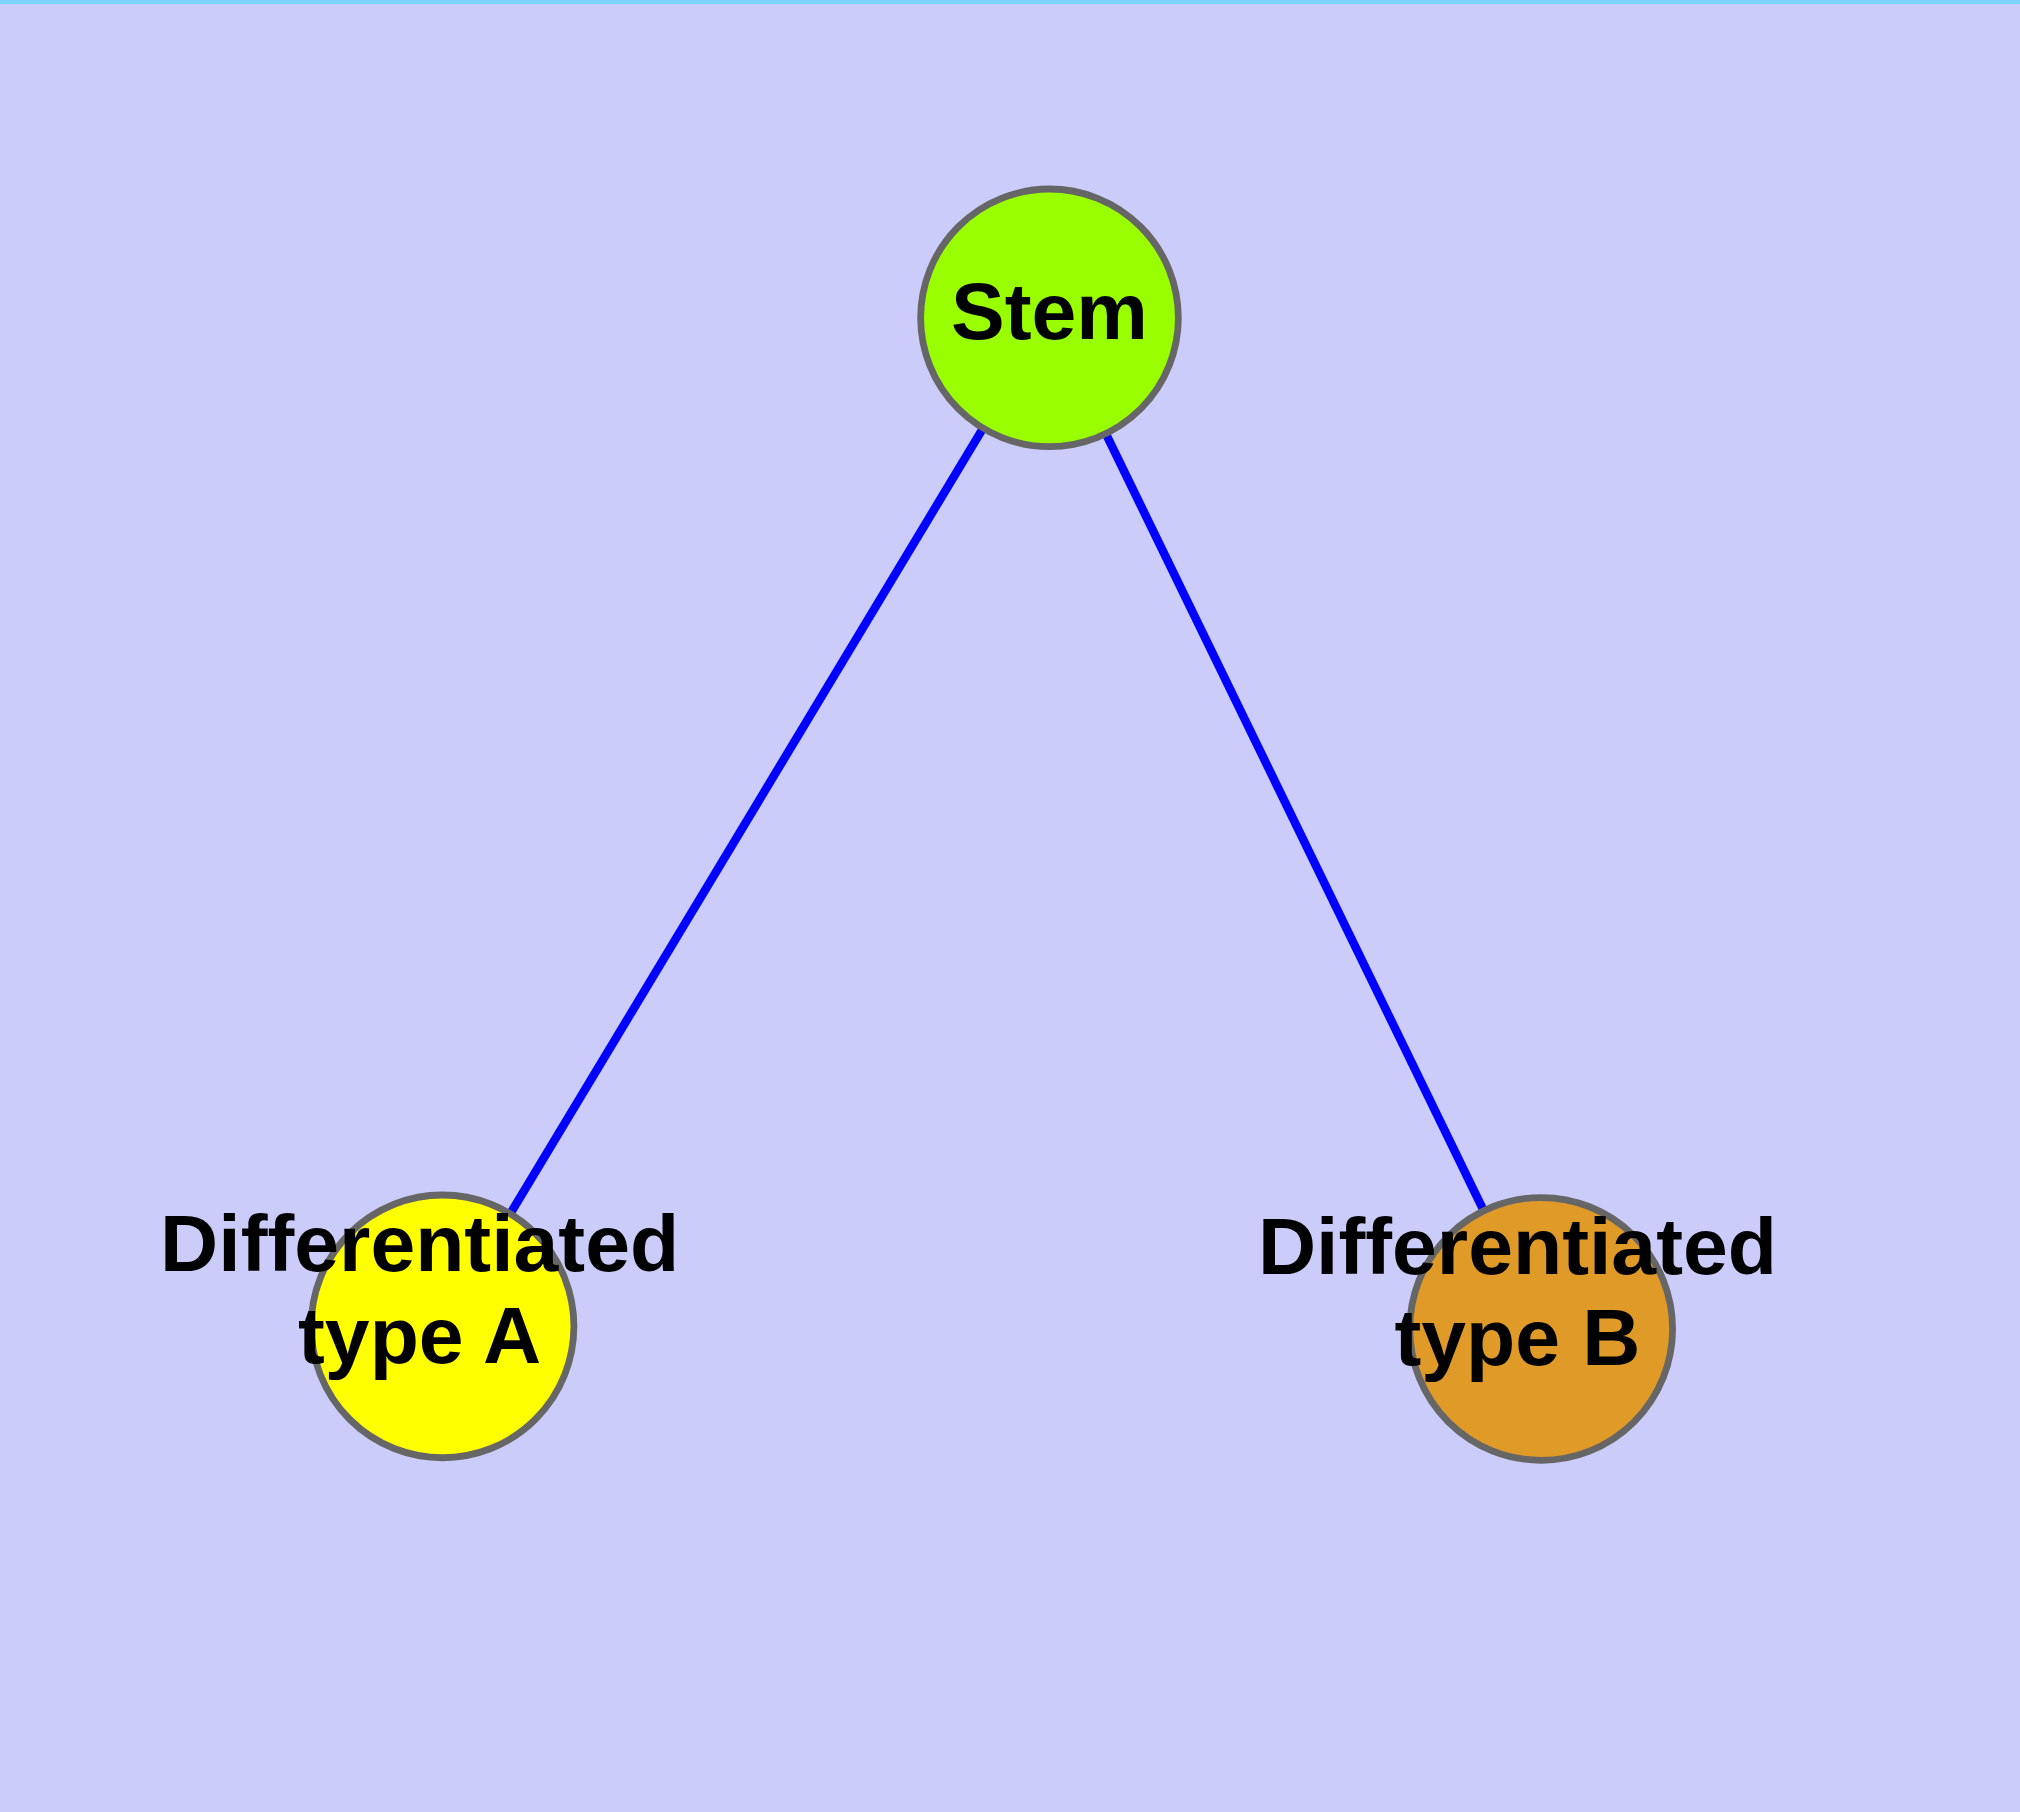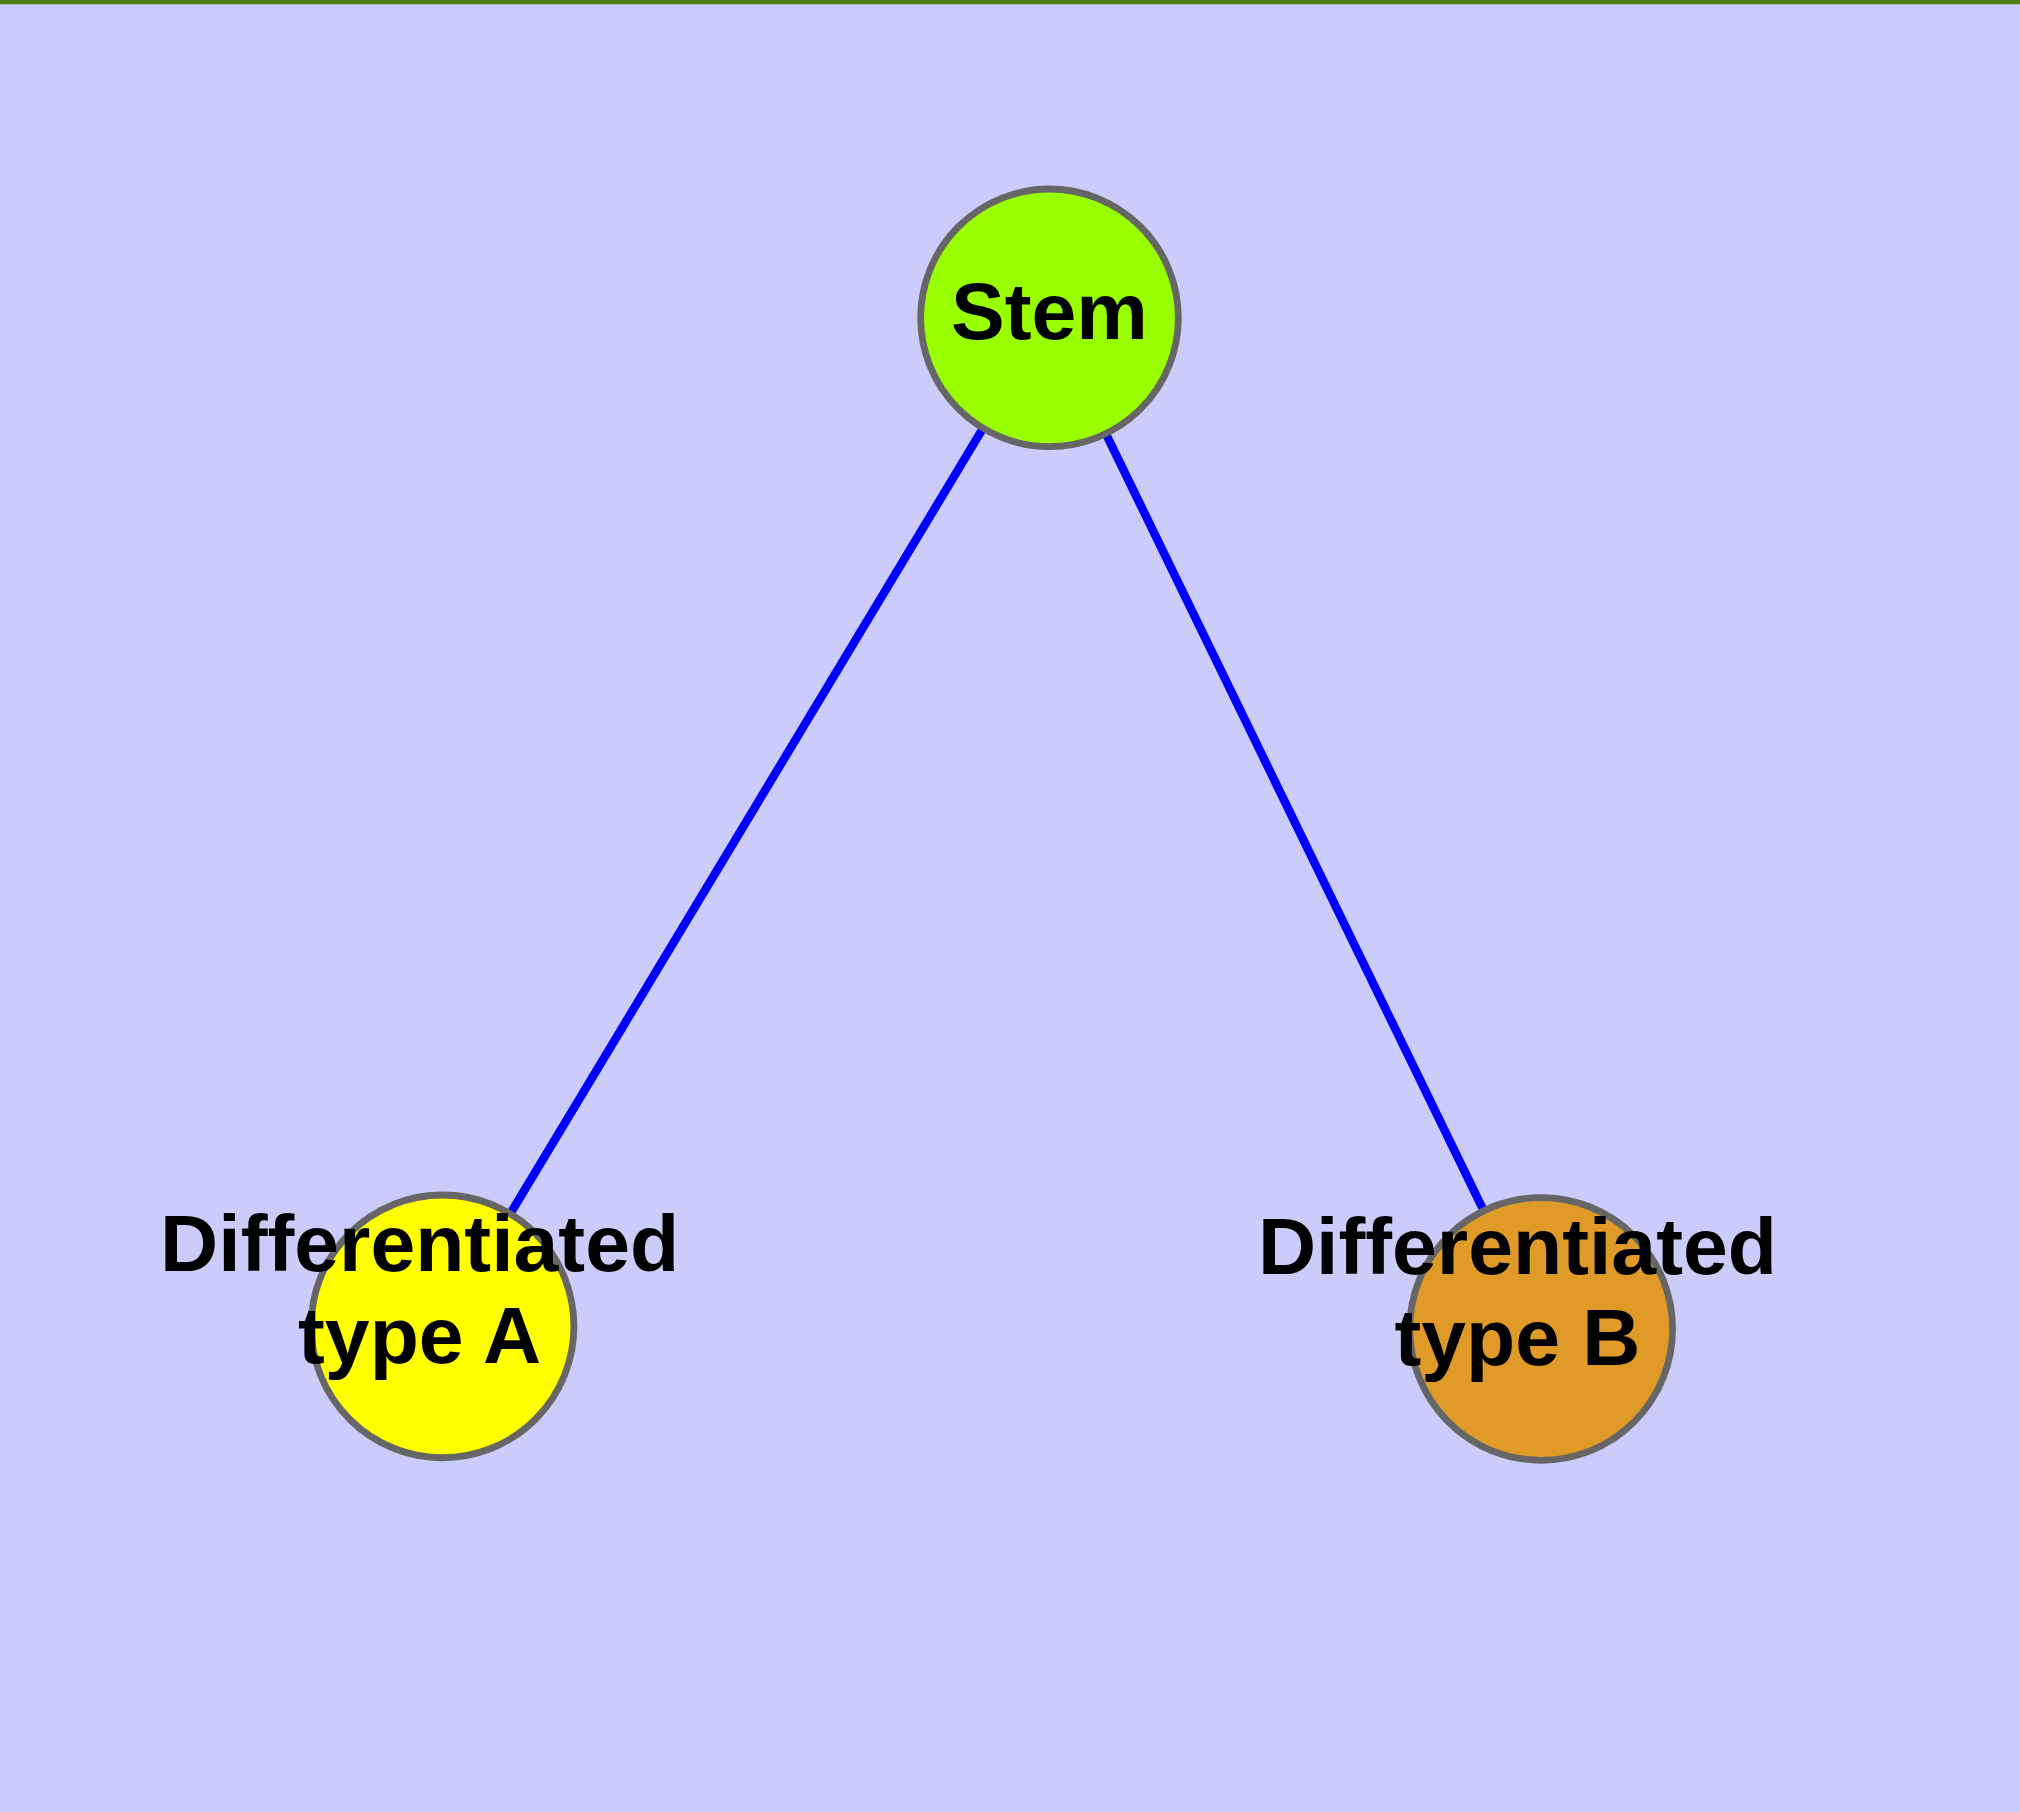--- a/index.html
+++ b/index.html
@@ -32,21 +32,21 @@
     dominant-baseline: middle;
     paint-order: normal;
   }
   .edge-line {
     stroke-linecap: butt;
   }
 </style>
 </head>
 <body>
 
-<div id="canvas" style="background: #4d7c0f;">
+<div id="canvas" style="background: #7dd3fc;">
   <svg id="graph-svg" viewBox="0 0 2384 2138" preserveAspectRatio="none" xmlns="http://www.w3.org/2000/svg">
 
     <rect id="bg-rect" x="0" y="5" width="2384" height="2133" fill="#ccccfa"></rect>
 
     <g id="edges-layer">
         <line x1="1238" y1="375" x2="522" y2="1565" stroke="#0000ff" stroke-width="10" class="edge-line"></line>
         <line x1="1238" y1="375" x2="1818" y2="1568" stroke="#0000ff" stroke-width="10" class="edge-line"></line>
       </g>
 
     <g id="nodes-layer">

